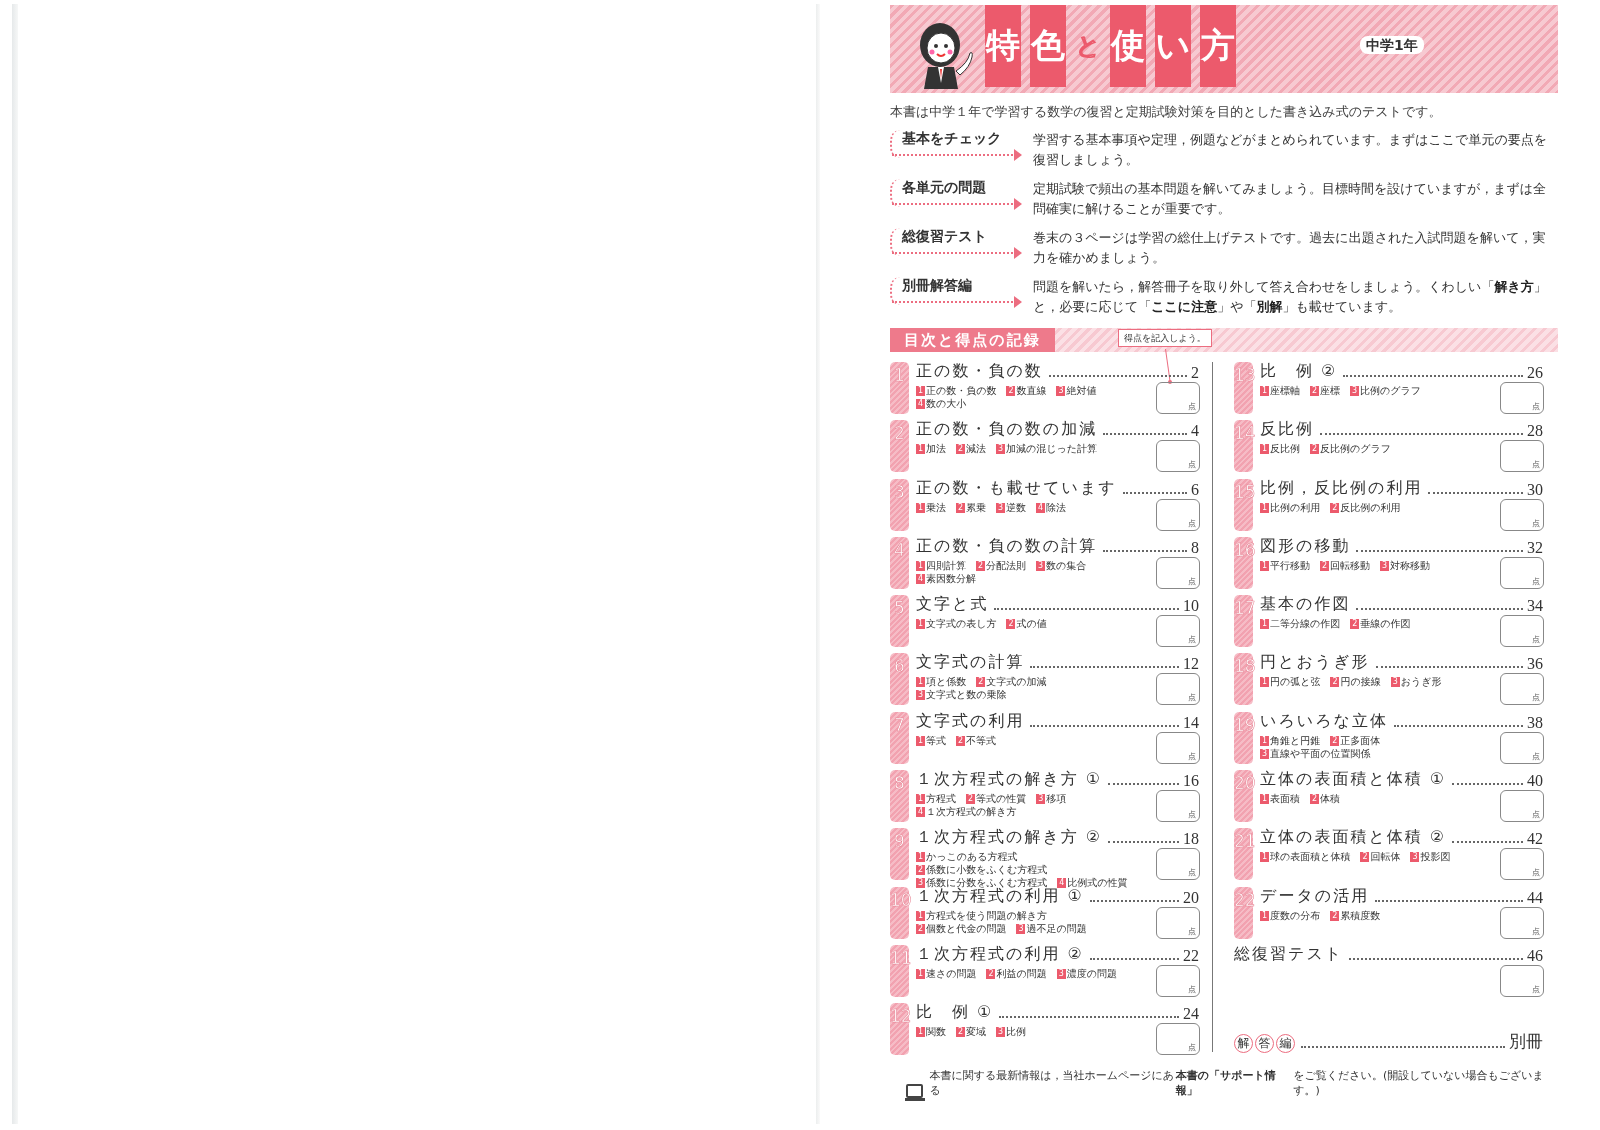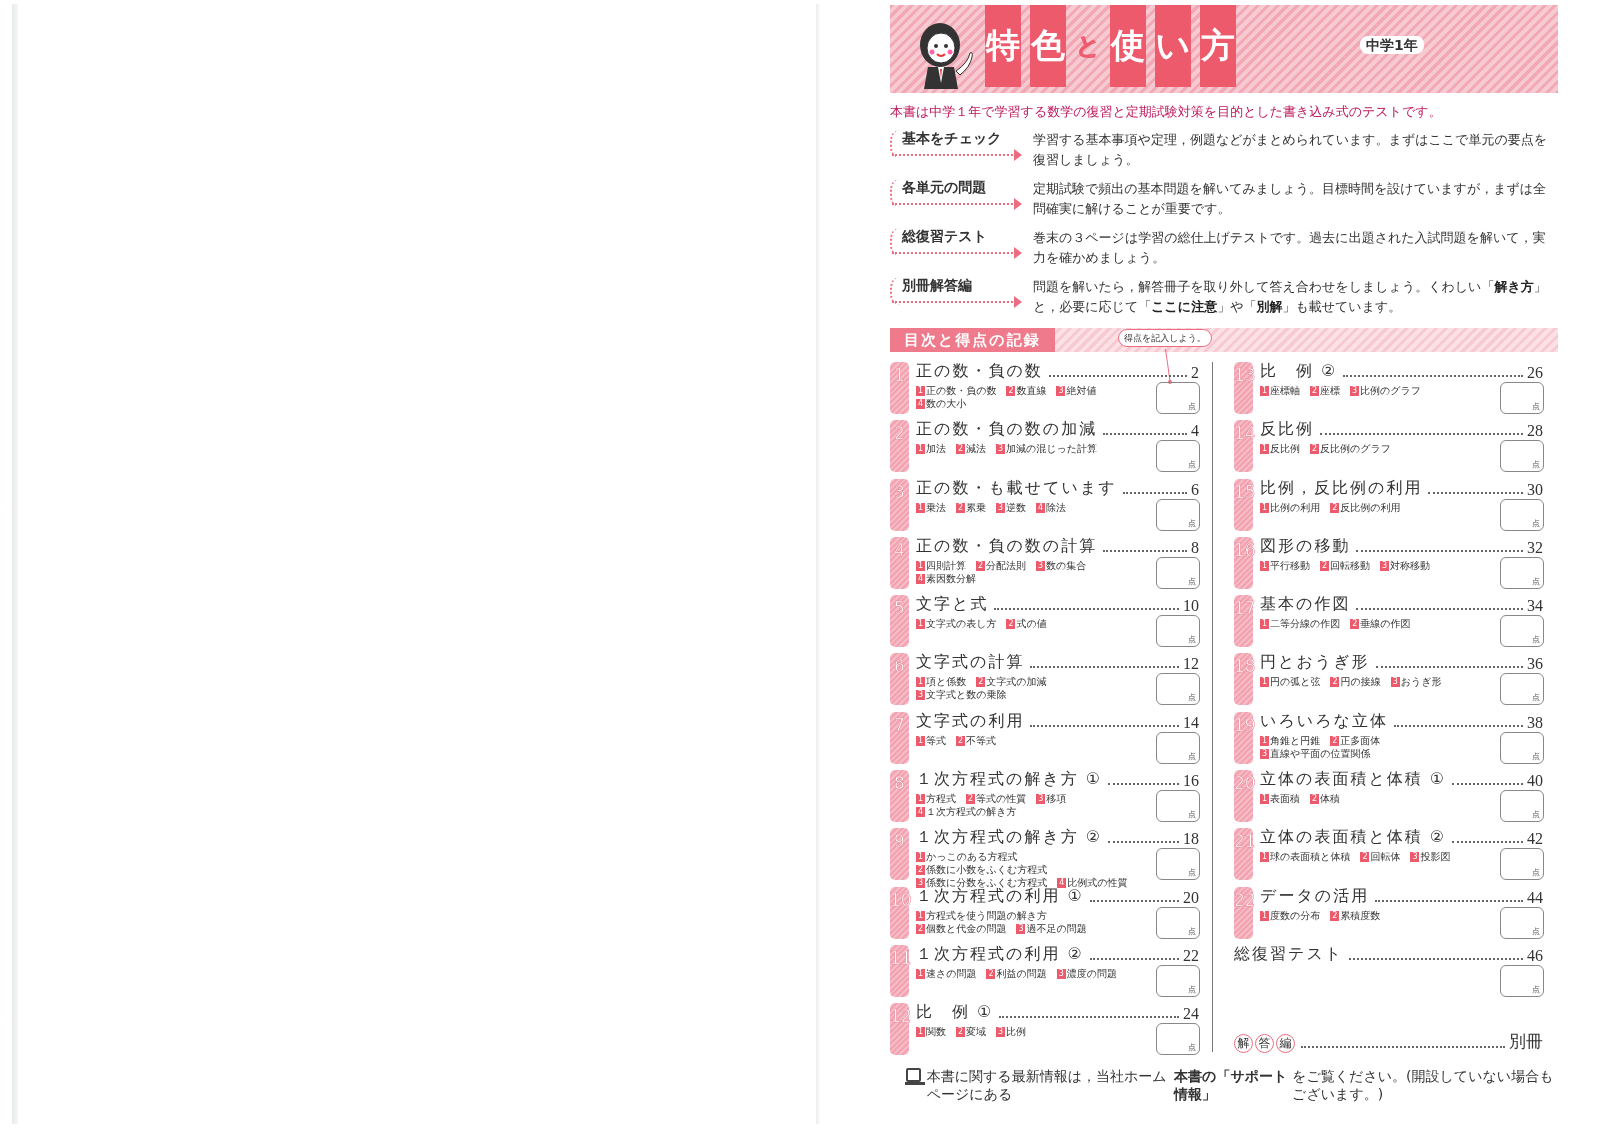--- a/index.html
+++ b/index.html
@@ -10,31 +10,31 @@
   .page{position:absolute;left:890px;top:0;width:670px;height:1130px;}
   .header{position:absolute;left:0;top:5px;width:668px;height:88px;
     background:repeating-linear-gradient(135deg,#f2a9b5 0 3px,#f7c9d1 3px 7px);}
   .mascot{position:absolute;left:20px;top:12px;width:70px;height:72px;}
   .title-chars{position:absolute;left:95px;top:0;display:flex;height:82px;}
   .tc{width:36px;height:82px;background:#ec5a6c;color:#fff;font-weight:bold;font-size:34px;display:flex;align-items:center;justify-content:center;margin-right:9px;}
   .tc.small{background:transparent;color:#fff;font-size:24px;width:26px;-webkit-text-stroke:1px #ec5a6c;}
   .book-grade{position:absolute;left:470px;top:32px;font-size:14px;font-weight:bold;color:#333;}
   .book-grade .pill{background:#fff;border-radius:8px;padding:1px 6px;}
   .book-name{position:absolute;left:470px;top:54px;font-size:20px;font-weight:bold;color:#333;letter-spacing:-1px;}
-  .intro{position:absolute;left:0;top:103px;font-size:13px;color:#be185d;}
+  .intro{position:absolute;left:0;top:103px;font-size:13px;color:#404040;}
   .feature{position:absolute;left:0;width:668px;height:46px;}
   .feature-label{position:absolute;left:0;top:0;width:130px;height:28px;font-size:14px;font-weight:bold;color:#333;padding-left:10px;box-sizing:border-box;border-left:2px dotted #ec6d80;border-radius:10px 0 0 10px;}
   .feature-arrow{position:absolute;left:2px;top:24px;width:124px;border-bottom:2px dotted #ec6d80;}
   .feature-arrow-head{position:absolute;left:124px;top:19px;width:0;height:0;border-top:6px solid transparent;border-bottom:6px solid transparent;border-left:8px solid #ec6d80;}
   .feature-desc{position:absolute;left:143px;top:0;width:520px;font-size:13px;line-height:20px;color:#333;}
   .feature-desc b{font-weight:bold;color:#222;}
   .toc-band{position:absolute;left:0;top:328px;width:668px;height:24px;
     background:repeating-linear-gradient(135deg,#f7c9d1 0 3px,#fbe0e5 3px 7px);}
   .toc-title{position:absolute;left:0;top:0;width:165px;height:24px;background:#ee7a8b;color:#fff;font-weight:bold;font-size:15px;line-height:24px;padding-left:14px;box-sizing:border-box;letter-spacing:2px;}
-  .bubble{position:absolute;left:228px;top:1px;height:16px;padding:0 5px;background:#fff;border:1px solid #ec6d80;border-radius:9px;font-size:9px;line-height:16px;color:#333;}
+  .bubble{position:absolute;left:228px;top:1px;height:16px;padding:0 5px;background:#fff;border:1px solid #ec6d80;border-radius:0;font-size:9px;line-height:16px;color:#333;}
   .bubble-line{position:absolute;left:275px;top:349px;width:1px;height:33px;background:#ec6d80;transform:rotate(-8deg);transform-origin:top;}
   .bubble-dot{position:absolute;left:278px;top:380px;width:4px;height:4px;border-radius:50%;background:#ec6d80;}
   .col{position:absolute;top:360px;}
   .col-left{left:0;width:310px;}
   .col-right{left:344px;width:310px;}
   .divider{position:absolute;left:322px;top:362px;width:1px;height:690px;background:#777;}
   .unit{position:relative;height:58.3px;}
   .unit-num{position:absolute;left:0;top:2px;width:19px;height:52px;border-radius:5px;
     background:repeating-linear-gradient(135deg,#f2a2b0 0 2px,#f6bcc6 2px 4px);color:#fff;font-size:17px;text-align:center;line-height:26px;-webkit-text-stroke:0.5px #e57b8c;}
   .unit-title-row{position:absolute;left:26px;top:2px;width:283px;height:20px;display:flex;align-items:flex-end;}
@@ -43,21 +43,21 @@
   .page-num{font-family:"Liberation Serif",serif;font-size:16px;color:#333;}
   .subtopics{position:absolute;left:26px;top:24px;width:240px;font-size:10px;line-height:13px;color:#333;}
   .st{margin-right:10px;white-space:nowrap;}
   .st-num{display:inline-block;width:9px;height:10px;background:#ec5a6c;color:#fff;font-size:8px;line-height:10px;text-align:center;margin-right:1px;vertical-align:middle;}
   .score-box{position:absolute;left:266px;top:22px;width:42px;height:30px;border:1px solid #888;border-radius:6px;}
   .score-unit{position:absolute;right:3px;bottom:1px;font-size:8px;color:#555;}
   .review-row{position:relative;height:88px;}
   .answer-row{position:relative;height:30px;}
   .answer-title{font-size:14px;display:flex;gap:2px;}
   .answer-title span{display:inline-block;width:17px;height:17px;border:1px solid #ec6d80;border-radius:50%;text-align:center;line-height:17px;font-size:12px;}
-  .footer{position:absolute;left:0;top:1068px;font-size:14px;color:#333;display:flex;align-items:flex-start;padding-left:16px;}
+  .footer{position:absolute;left:0;top:1068px;font-size:11px;color:#333;display:flex;align-items:flex-end;padding-left:16px;}
   .pc-icon{width:18px;height:14px;border:2px solid #444;border-radius:2px;position:relative;margin-right:6px;box-sizing:border-box;}
   .pc-icon:after{content:"";position:absolute;left:-3px;bottom:-5px;width:20px;height:3px;background:#444;}
   .footer b{font-weight:bold;}
 </style>
 </head>
 <body>
 
 <div class="blank-page"></div>
 <div class="edge-left"></div>
 <div class="edge-mid"></div>

